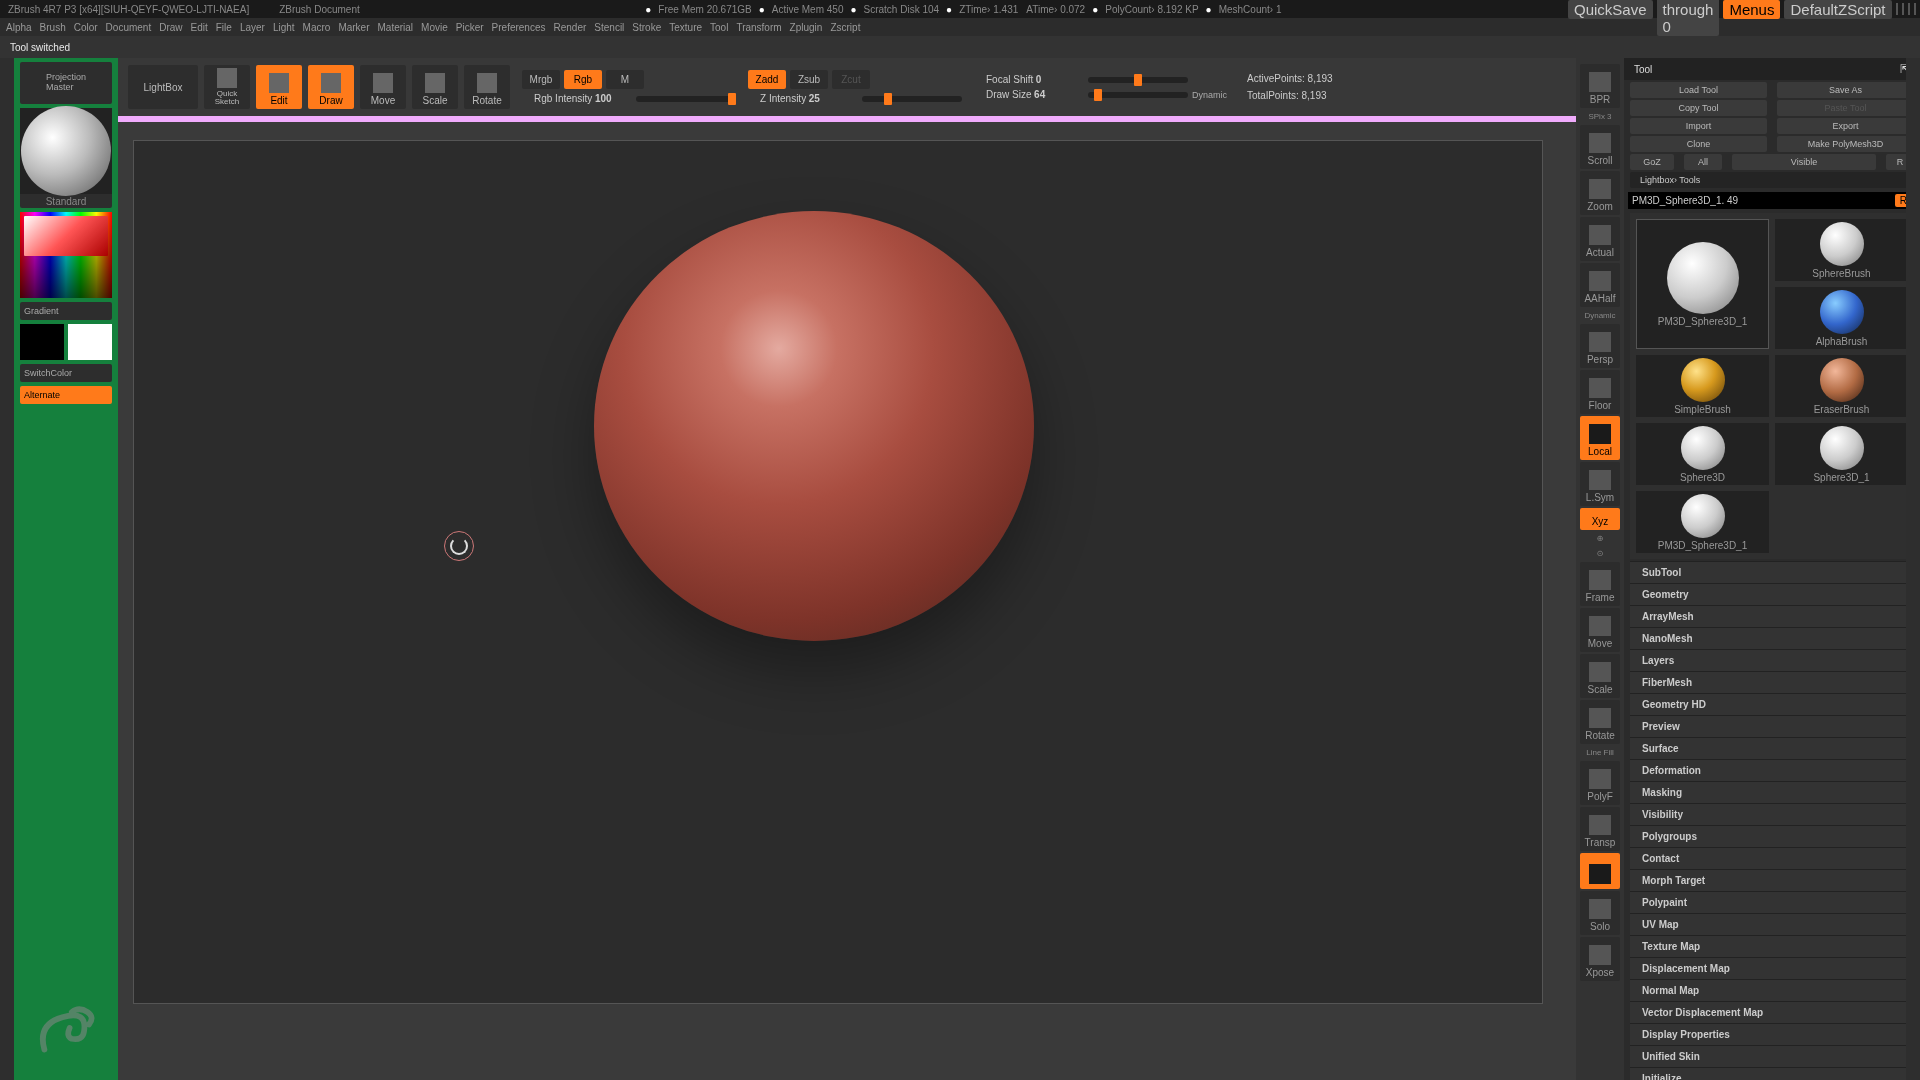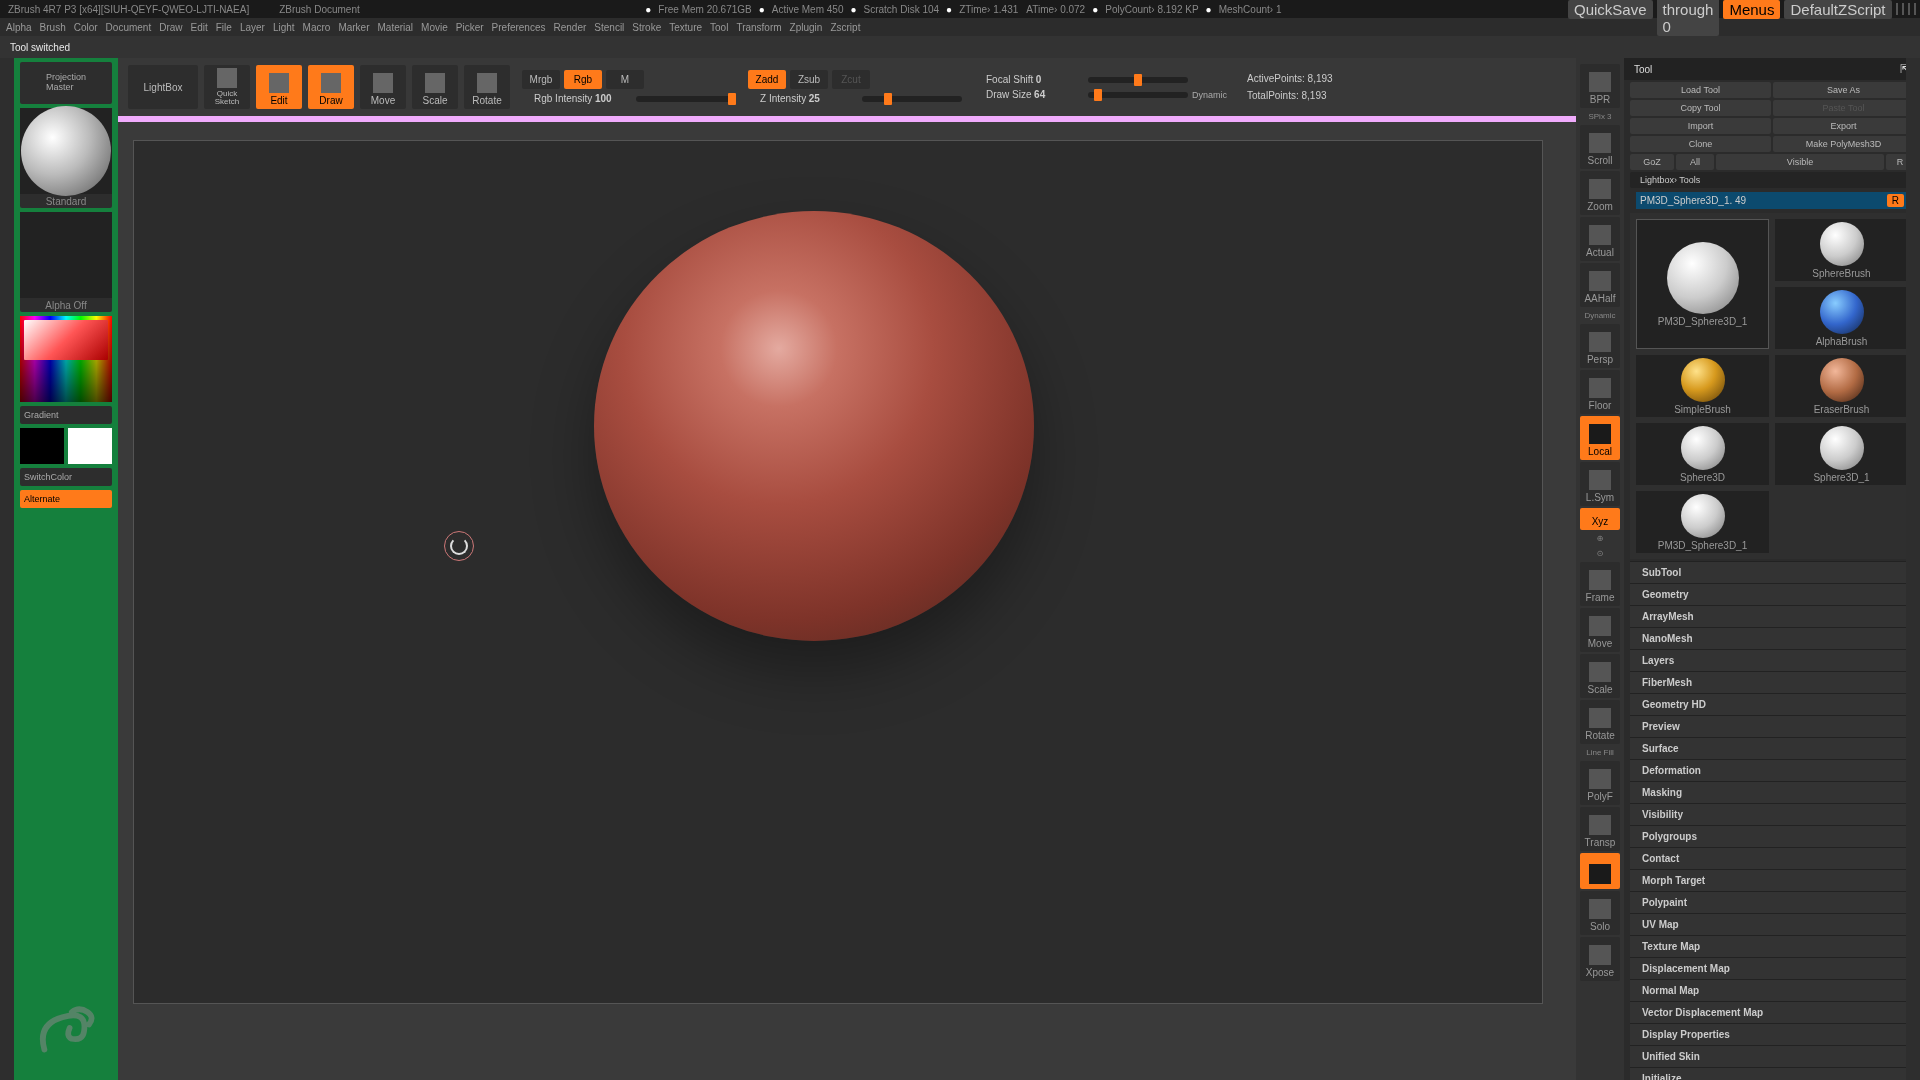--- a/index.html
+++ b/index.html
@@ -73,26 +73,26 @@
 .vstrip .vb .ic { width: 22px; height: 20px; background: #555; margin-bottom: 2px; }
 .vstrip .vb.orange { background: #ff7a1a; color: #000; }
 .vstrip .vb.orange .ic { background: #1a1a1a; }
 .vstrip .small { font-size: 8px; color: #888; text-align: center; margin: 2px 0; }
 
 
 .toolpanel { width: 296px; background: #2b2b2b; display: flex; flex-direction: column; overflow: hidden; position: relative; }
 .toolpanel::after { content: ""; position: absolute; right: 0; top: 0; width: 14px; height: 100%; background: #2e2e2e; }
 .tp-head { height: 24px; background: #222; color: #ddd; padding: 4px 10px; font-size: 12px; display: flex; align-items: center; }
 .tp-head .x { margin-left: auto; font-size: 12px; }
-.tp-row { display: flex; gap: 2px; padding: 2px 6px 0 6px; }
+.tp-row { display: flex; gap: 10px; padding: 2px 6px 0 6px; }
 .tp-row .tb { flex: 1; background: #3a3a3a; color: #bbb; font-size: 9px; padding: 3px 4px; border-radius: 2px; text-align: center; white-space: nowrap; }
 .tp-row .tb.dim { color: #555; }
 .tp-row .tb.sm { flex: 0 0 28px; }
 .tp-section { background: #242424; color: #ccc; font-size: 9px; padding: 3px 10px; margin: 2px 6px; border-radius: 2px; }
-.tp-tool { background: #0c4a6e; margin: 2px 12px; padding: 2px 4px; font-size: 9px; color: #ccc; display: flex; align-items: center; justify-content: space-between; }
+.tp-tool { background: #000000; margin: 2px 4px; padding: 2px 4px; font-size: 9px; color: #ccc; display: flex; align-items: center; justify-content: space-between; }
 .tp-gallery { background: #2f2f2f; margin: 2px 6px; padding: 6px; display: grid; grid-template-columns: 1fr 1fr; gap: 6px; }
 .tp-gallery .cell { background: #222; height: 62px; display: flex; flex-direction: column; align-items: center; justify-content: center; font-size: 8px; color: #999; }
 .tp-gallery .cell .ball { width: 44px; height: 44px; border-radius: 50%; margin-bottom: 2px; }
 .ball-white { background: radial-gradient(circle at 35% 30%, #fff, #ccc 50%, #777); }
 .ball-blue  { background: radial-gradient(circle at 35% 30%, #8cf, #36c 50%, #124); }
 .ball-gold  { background: radial-gradient(circle at 35% 30%, #ffe28a, #d79a1e 45%, #5a3a07); }
 .ball-eraser{ background: radial-gradient(circle at 35% 30%, #f2b79a, #b26b44 50%, #3a1e10); }
 .tp-acc { background: #333; color: #ccc; font-size: 10px; padding: 5px 12px; margin: 0 6px; border-top: 1px solid #222; font-weight: bold; }
 </style>
 </head>
@@ -165,24 +165,20 @@
 
   <div class="left">
     <div class="small-btn" style="height:42px;white-space:pre-line;line-height:1.1">Projection
 Master</div>
     <div class="tray-slot">
       <div class="thumb">
           <div class="brush-thumb"></div>
         </div>
       <div class="cap">Standard</div>
     </div>
-    <div class="tray-slot">
-      <div class="thumb"></div>
-      <div class="cap">Alpha Off</div>
-    </div>
     <div class="tray-slot" style="height:auto">
       <div class="gradient-swatch"></div>
     </div>
     <div class="small-btn" style="justify-content:flex-start;padding-left:4px">Gradient</div>
     <div class="switchcolor-row">
       <div style="background:#000"></div>
       <div style="background:#fff"></div>
     </div>
     <div class="small-btn" style="justify-content:flex-start;padding-left:4px">SwitchColor</div>
     <div class="small-btn orange" style="justify-content:flex-start;padding-left:4px">Alternate</div>

